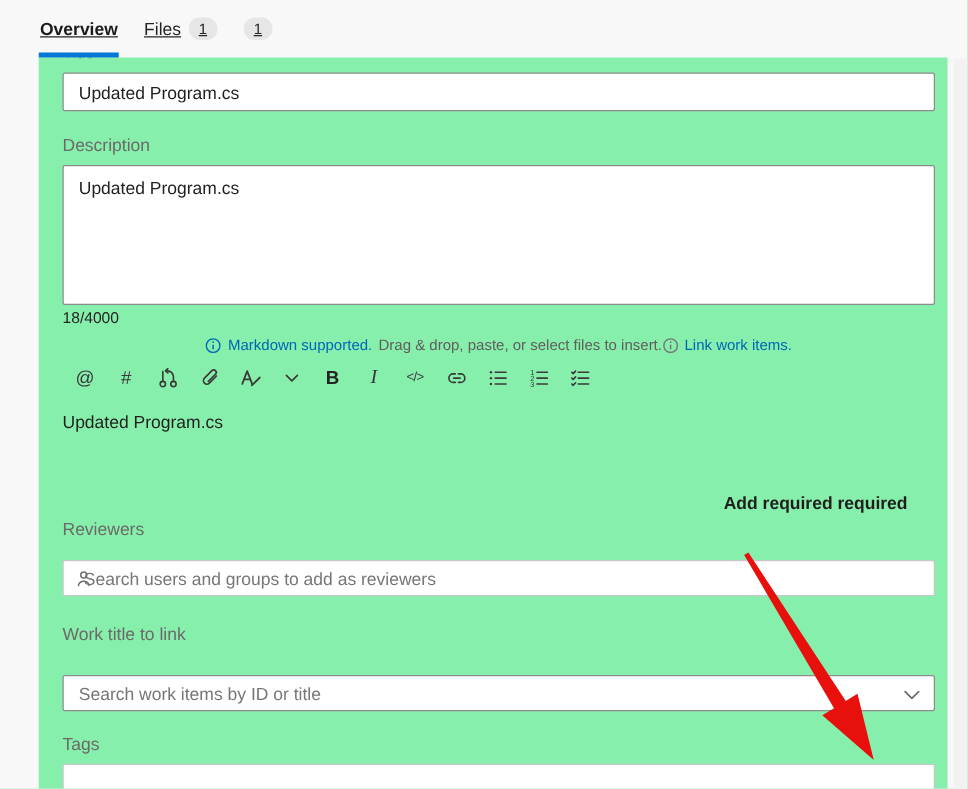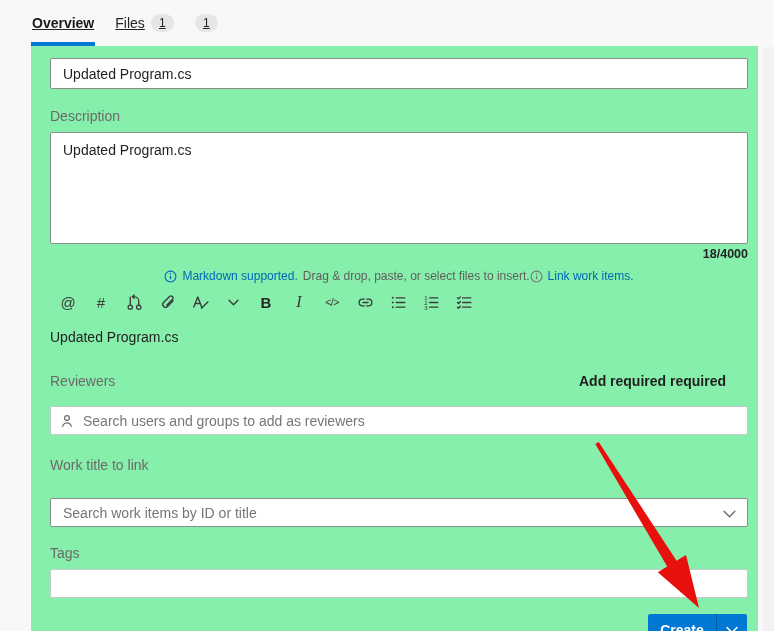--- a/index.html
+++ b/index.html
@@ -15,31 +15,31 @@
   .tab.active::after{content:"";position:absolute;left:0;right:0;bottom:0;height:4px;background:#0078d4;}
   .badge{background:#e6e6e6;color:#242424;border-radius:9px;min-width:13px;height:18px;padding:0 5px;
          font-size:12px;display:flex;align-items:center;justify-content:center;}
 
   
   .card{position:absolute;left:31px;top:46px;width:727px;height:585px;background:#86efac;
         padding:0 10px 0 19px;box-sizing:border-box;overflow:hidden;z-index:1;}
   .clipped-label{height:4px;overflow:hidden;}
   .clipped-label span{display:block;margin-top:-13px;font-size:14px;color:#323130;}
 
-  .field-label{display:block;font-size:14px;color:#6b6a68;line-height:16px;}
+  .field-label{display:block;font-size:14px;color:#6b6a68;line-height:16px;margin-top:42px;}
 
   .text-input{display:block;width:698px;height:31px;box-sizing:border-box;border:1px solid #8c8c8c;border-radius:2px;
               padding:0 12px;font-size:14px;color:#201f1e;font-family:inherit;background:#fff;outline:none;}
   .text-input::placeholder,textarea::placeholder{color:#767676;opacity:1;}
 
   .title-input{margin-top:8px;}
   .desc-label{margin-top:19px;}
   .desc-area{display:block;margin-top:8px;width:698px;height:112px;box-sizing:border-box;border:1px solid #8c8c8c;
              border-radius:2px;padding:9px 12px;font-size:14px;color:#201f1e;font-family:inherit;resize:none;outline:none;}
-  .char-count{margin-top:2px;width:698px;text-align:right;font-size:12.5px;color:#242424;line-height:16px;font-weight:bold;}
+  .char-count{margin-top:2px;width:698px;text-align:left;font-size:12.5px;color:#242424;line-height:16px;}
 
   .hint-bar{margin-top:6px;width:698px;display:flex;justify-content:center;align-items:center;
             font-size:12px;color:#605e5c;line-height:16px;}
   .hint-left,.hint-right{display:flex;align-items:center;gap:5px;}
   .link{color:#0067b8;text-decoration:none;cursor:pointer;}
   .icon-svg{display:block;}
 
   
   .md-toolbar{margin-top:7px;display:flex;align-items:center;gap:13px;padding-left:8px;}
   .tbtn{width:20px;height:22px;display:flex;align-items:center;justify-content:center;color:#3b3a39;cursor:pointer;}
@@ -50,21 +50,21 @@
   .glyph-code{font-size:10.5px;color:#3b3a39;letter-spacing:-0.5px;}
 
   .md-preview{margin-top:16px;font-size:14px;color:#201f1e;line-height:16px;}
 
   
   .reviewers-row{margin-top:28px;width:698px;box-sizing:border-box;display:flex;justify-content:space-between;
                  align-items:center;padding-right:22px;}
   .add-required{font-size:14px;font-weight:700;color:#201f1e;cursor:pointer;line-height:16px;}
   .input-wrap{position:relative;width:698px;}
   .reviewers-wrap{margin-top:17px;}
-  .reviewers-input{height:29px;border-color:#c8c8c8;padding-left:32px;}
+  .reviewers-input{height:29px;border-color:#c8c8c8;padding-left:16px;}
   .person-ico{position:absolute;left:9px;top:7px;}
   .work-label{margin-top:22px;}
   .work-wrap{margin-top:25px;border-radius:6px;}
   .work-input{height:29px;padding-right:34px;}
   .combo-chev{position:absolute;right:12px;top:12px;cursor:pointer;}
   .tags-label{margin-top:18px;}
   .tags-input{margin-top:8px;height:29px;border-color:#c8c8c8;}
 
   
   .create-row{margin-top:16px;width:698px;display:flex;justify-content:flex-end;padding-right:1px;box-sizing:border-box;}

